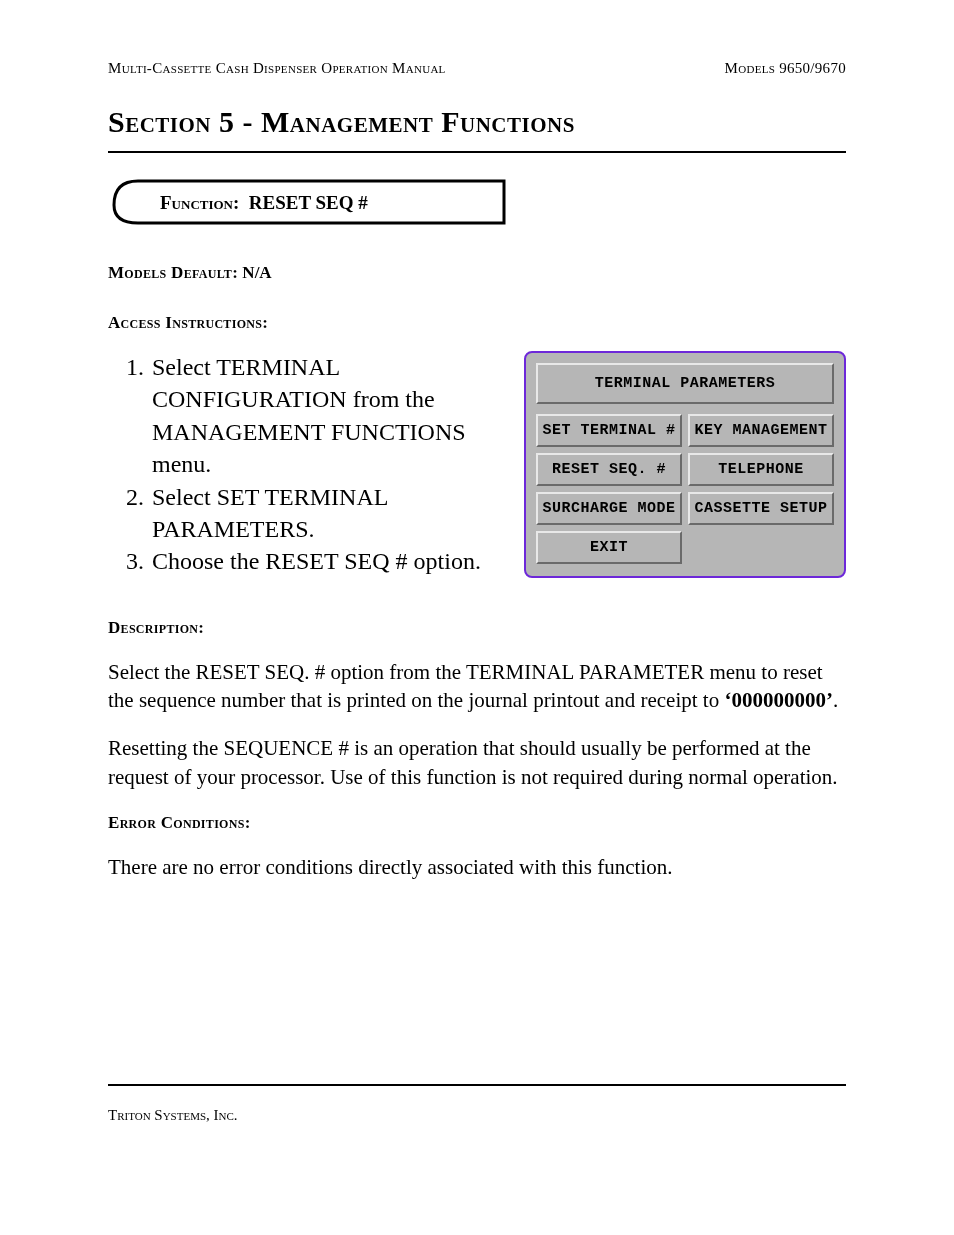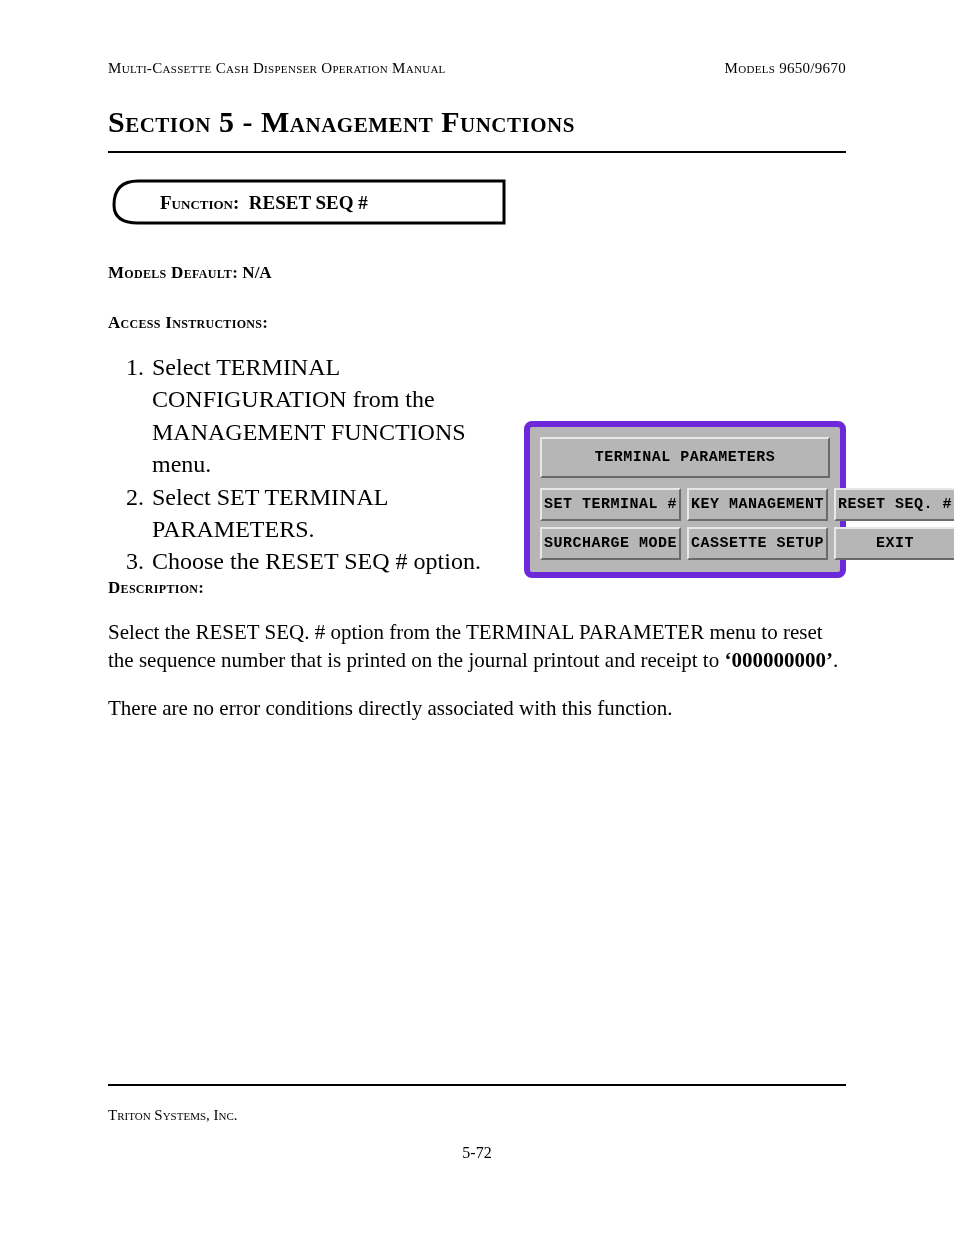--- a/index.html
+++ b/index.html
@@ -67,49 +67,49 @@
   }
   .fd-line { margin-bottom: 30px; font-size: 17px; }
   .ai-line { margin-bottom: 18px; }
   ol.steps {
     margin: 0 0 0 42px;
     padding: 0;
     font-size: 24px;
     line-height: 1.35;
   }
   ol.steps li { padding-left: 2px; }
-  .desc-head { margin-bottom: 20px; }
+  .desc-head { margin-top: 40px; margin-bottom: 20px; }
   .desc-para { font-size: 21px; line-height: 1.35; margin: 0 0 20px 0; }
   .err-head { margin-top: 22px; margin-bottom: 20px; }
   
   .term-box {
     width: 322px;
     flex: 0 0 322px;
     background: #b6b6b6;
-    border: 6px solid #6d28d9;
+    border: 2px solid #6d28d9;
     border-radius: 8px;
     padding: 10px 10px 12px 10px;
     box-sizing: border-box;
     font-family: "Courier New", Courier, monospace;
     font-weight: bold;
     font-size: 15px;
     letter-spacing: 0.5px;
     text-align: center;
   }
   .term-title-wrap {
     border: 2px solid #6a6a6a;
     border-top-color: #e8e8e8;
     border-left-color: #e8e8e8;
     background: #b6b6b6;
     padding: 10px 4px;
     margin-bottom: 10px;
   }
   .term-grid {
     display: grid;
-    grid-template-columns: 1fr 1fr 1fr 1fr;
+    grid-template-columns: 1fr 1fr;
     gap: 6px;
   }
   .term-btn {
     border: 2px solid #6a6a6a;
     border-top-color: #e8e8e8;
     border-left-color: #e8e8e8;
     background: #b6b6b6;
     padding: 6px 2px;
     white-space: nowrap;
   }
@@ -197,19 +197,22 @@
   </div>
 
   <div class="desc-head">
     <span class="sc-label">Description:</span>
   </div>
 
   <p class="desc-para">
     <span>Select the RESET SEQ. # option from the TERMINAL PARAMETER menu to reset the sequence number that is printed on the journal printout and receipt to </span><b><span>‘000000000’</span></b><span>.</span>
   </p>
 
-
+  <p class="desc-para">Resetting the SEQUENCE # is an operation that should usually be performed at the request of your processor. Use of this function is not required during normal operation.</p>
+
+  <div class="err-head">
+    <span class="sc-label">Error Conditions:</span>
+  </div>
   <p class="desc-para">There are no error conditions directly associated with this function.</p>
 
   <hr class="footer-rule">
   <div class="footer-text">Triton Systems, Inc.</div>
-  <div class="page-num">5-72</div>
 </div>
 
 </body></html>

